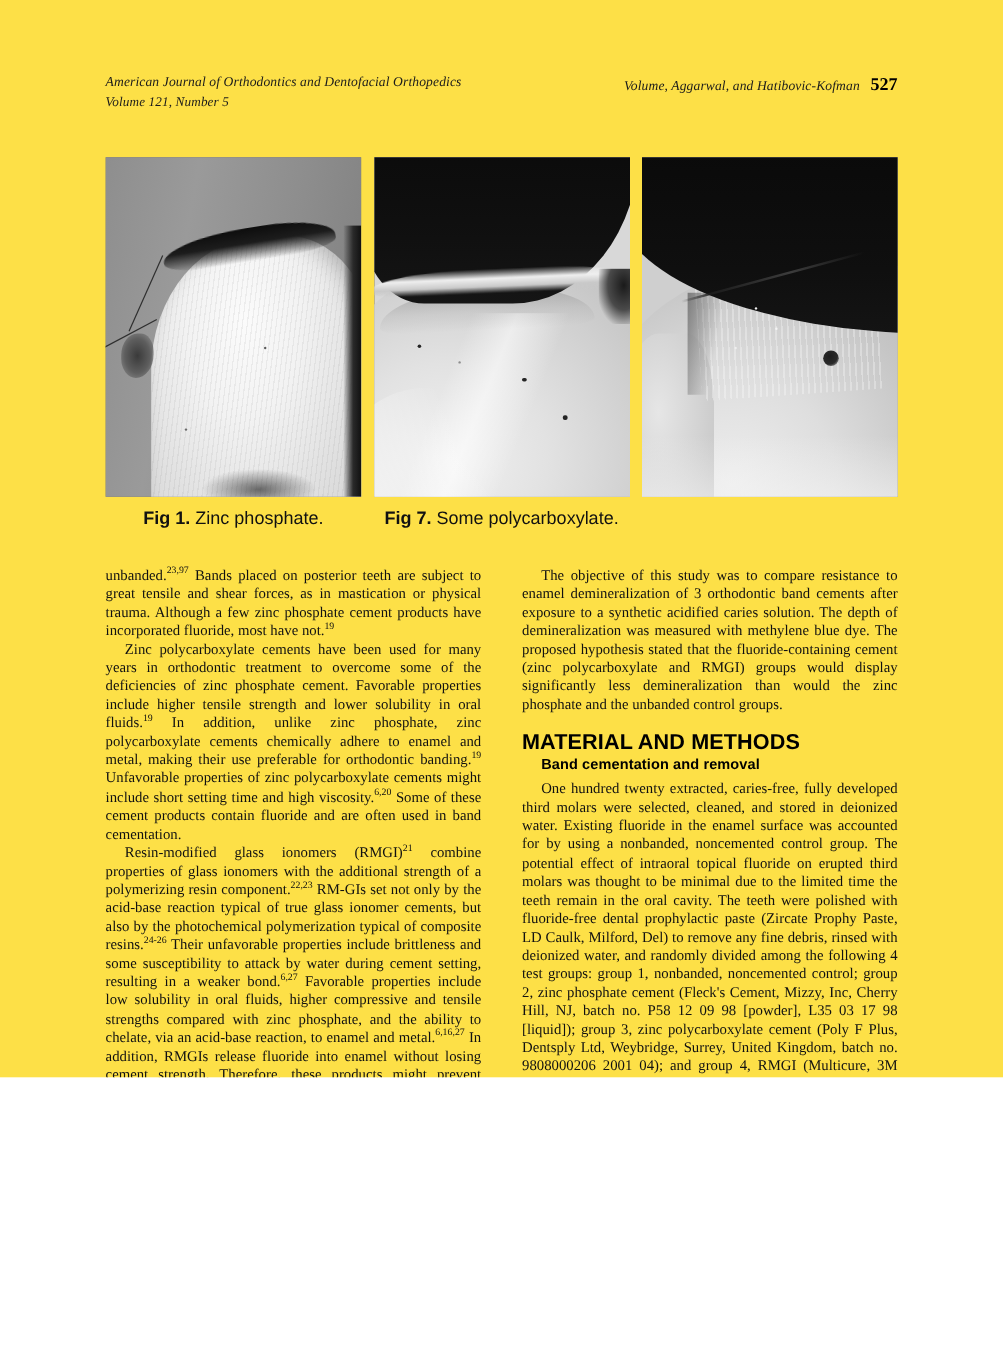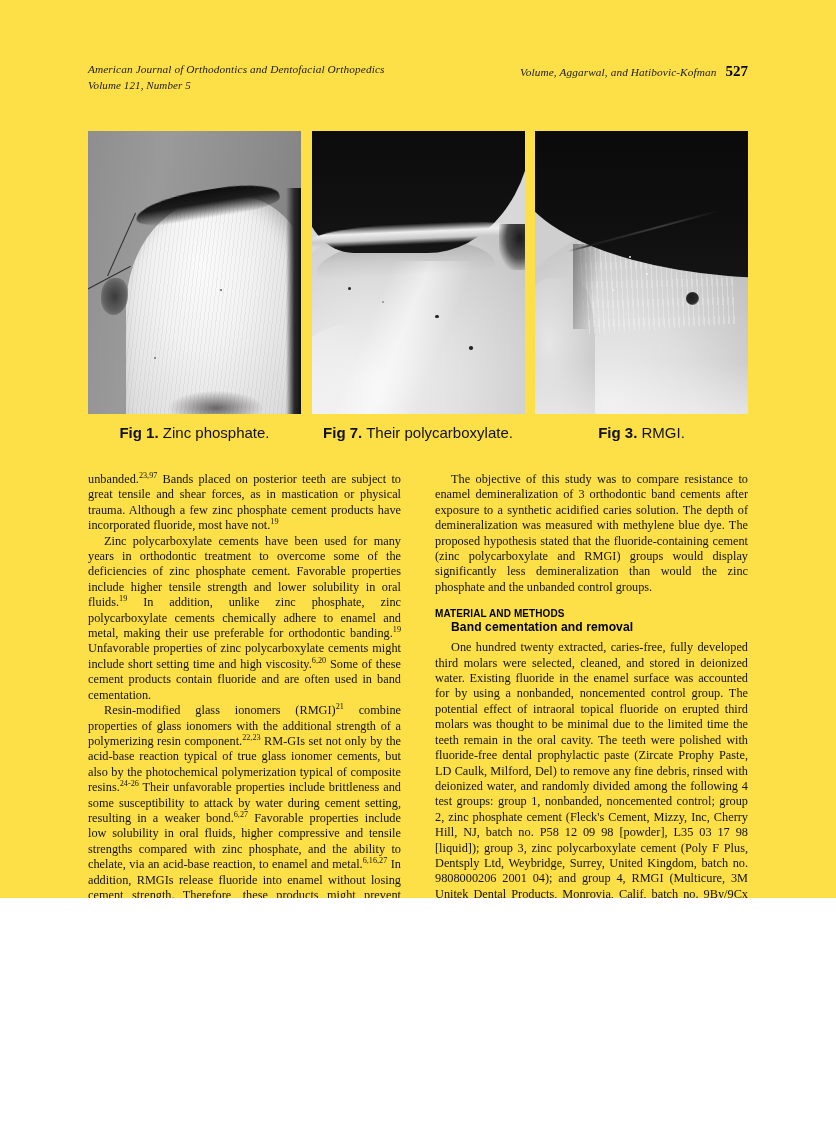--- a/index.html
+++ b/index.html
@@ -335,21 +335,21 @@
     margin-top: 0;
   }
   sup {
     font-size: 8.2px;
     vertical-align: super;
     line-height: 0;
   }
   h2.sec-head {
     margin: 13px 0 0 0;
     font-family: "Liberation Sans", sans-serif;
-    font-size: 10px;
+    font-size: 18px;
     font-weight: bold;
     color: #000;
     letter-spacing: .1px;
   }
   h3.sub-head {
     margin: 1px 0 6px 16px;
     font-family: "Liberation Sans", sans-serif;
     font-size: 12.1px;
     font-weight: bold;
     color: #000;
@@ -424,25 +424,21 @@
 
   </div>
 
   <div class="caption-row">
     <div class="caption">
       <b>Fig 1.</b>
       <span>Zinc phosphate.</span>
     </div>
     <div class="caption">
       <b>Fig 7.</b>
-      <span>Their polycarboxylate.</span>
-    </div>
-    <div class="caption">
-      <b>Fig 3.</b>
-      <span>RMGI.</span>
+      <span>Some polycarboxylate.</span>
     </div>
   </div>
 
   <div class="columns">
 
     <div class="col">
 
       <p><span>unbanded.</span><sup>23,97</sup><span> Bands placed on posterior teeth are subject to great tensile and shear forces, as in mastication or physical trauma. Although a few zinc phosphate cement products have incorporated fluoride, most have not.</span><sup>19</sup></p>
 
       <p class="indent"><span>Zinc polycarboxylate cements have been used for many years in orthodontic treatment to overcome some of the deficiencies of zinc phosphate cement. Favorable properties include higher tensile strength and lower solubility in oral fluids.</span><sup>19</sup><span> In addition, unlike zinc phosphate, zinc polycarboxylate cements chemically adhere to enamel and metal, making their use preferable for orthodontic banding.</span><sup>19</sup><span> Unfavorable properties of zinc polycarboxylate cements might include short setting time and high viscosity.</span><sup>6,20</sup><span> Some of these cement products contain fluoride and are often used in band cementation.</span></p>

